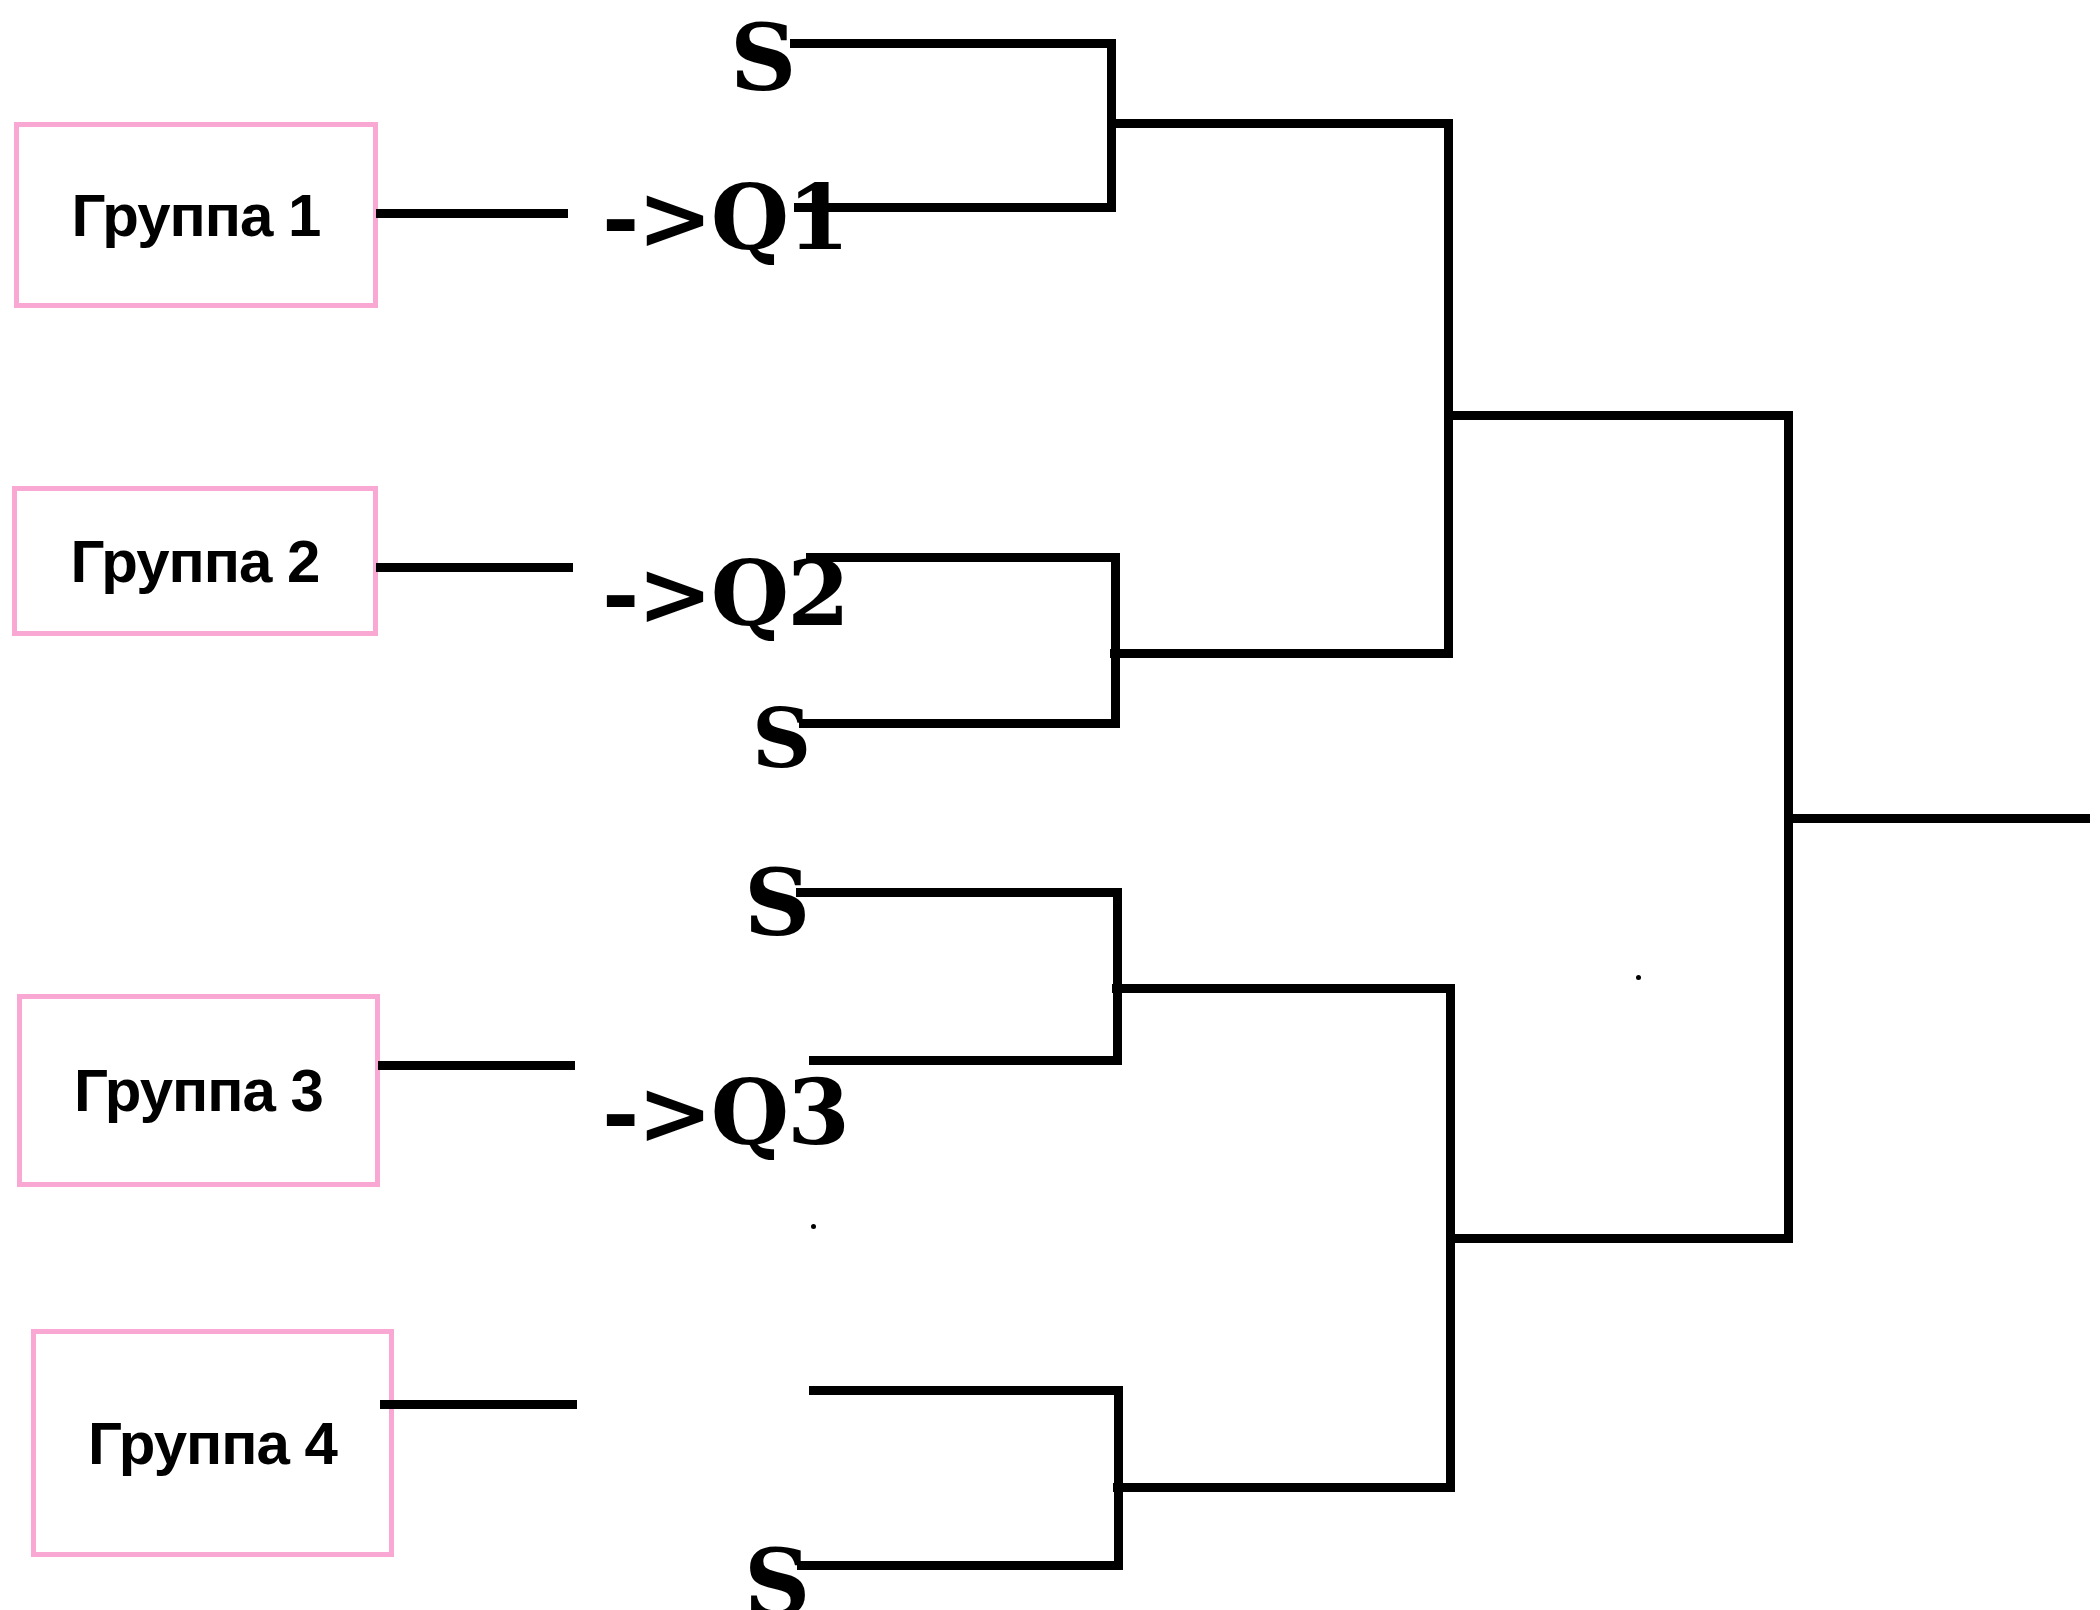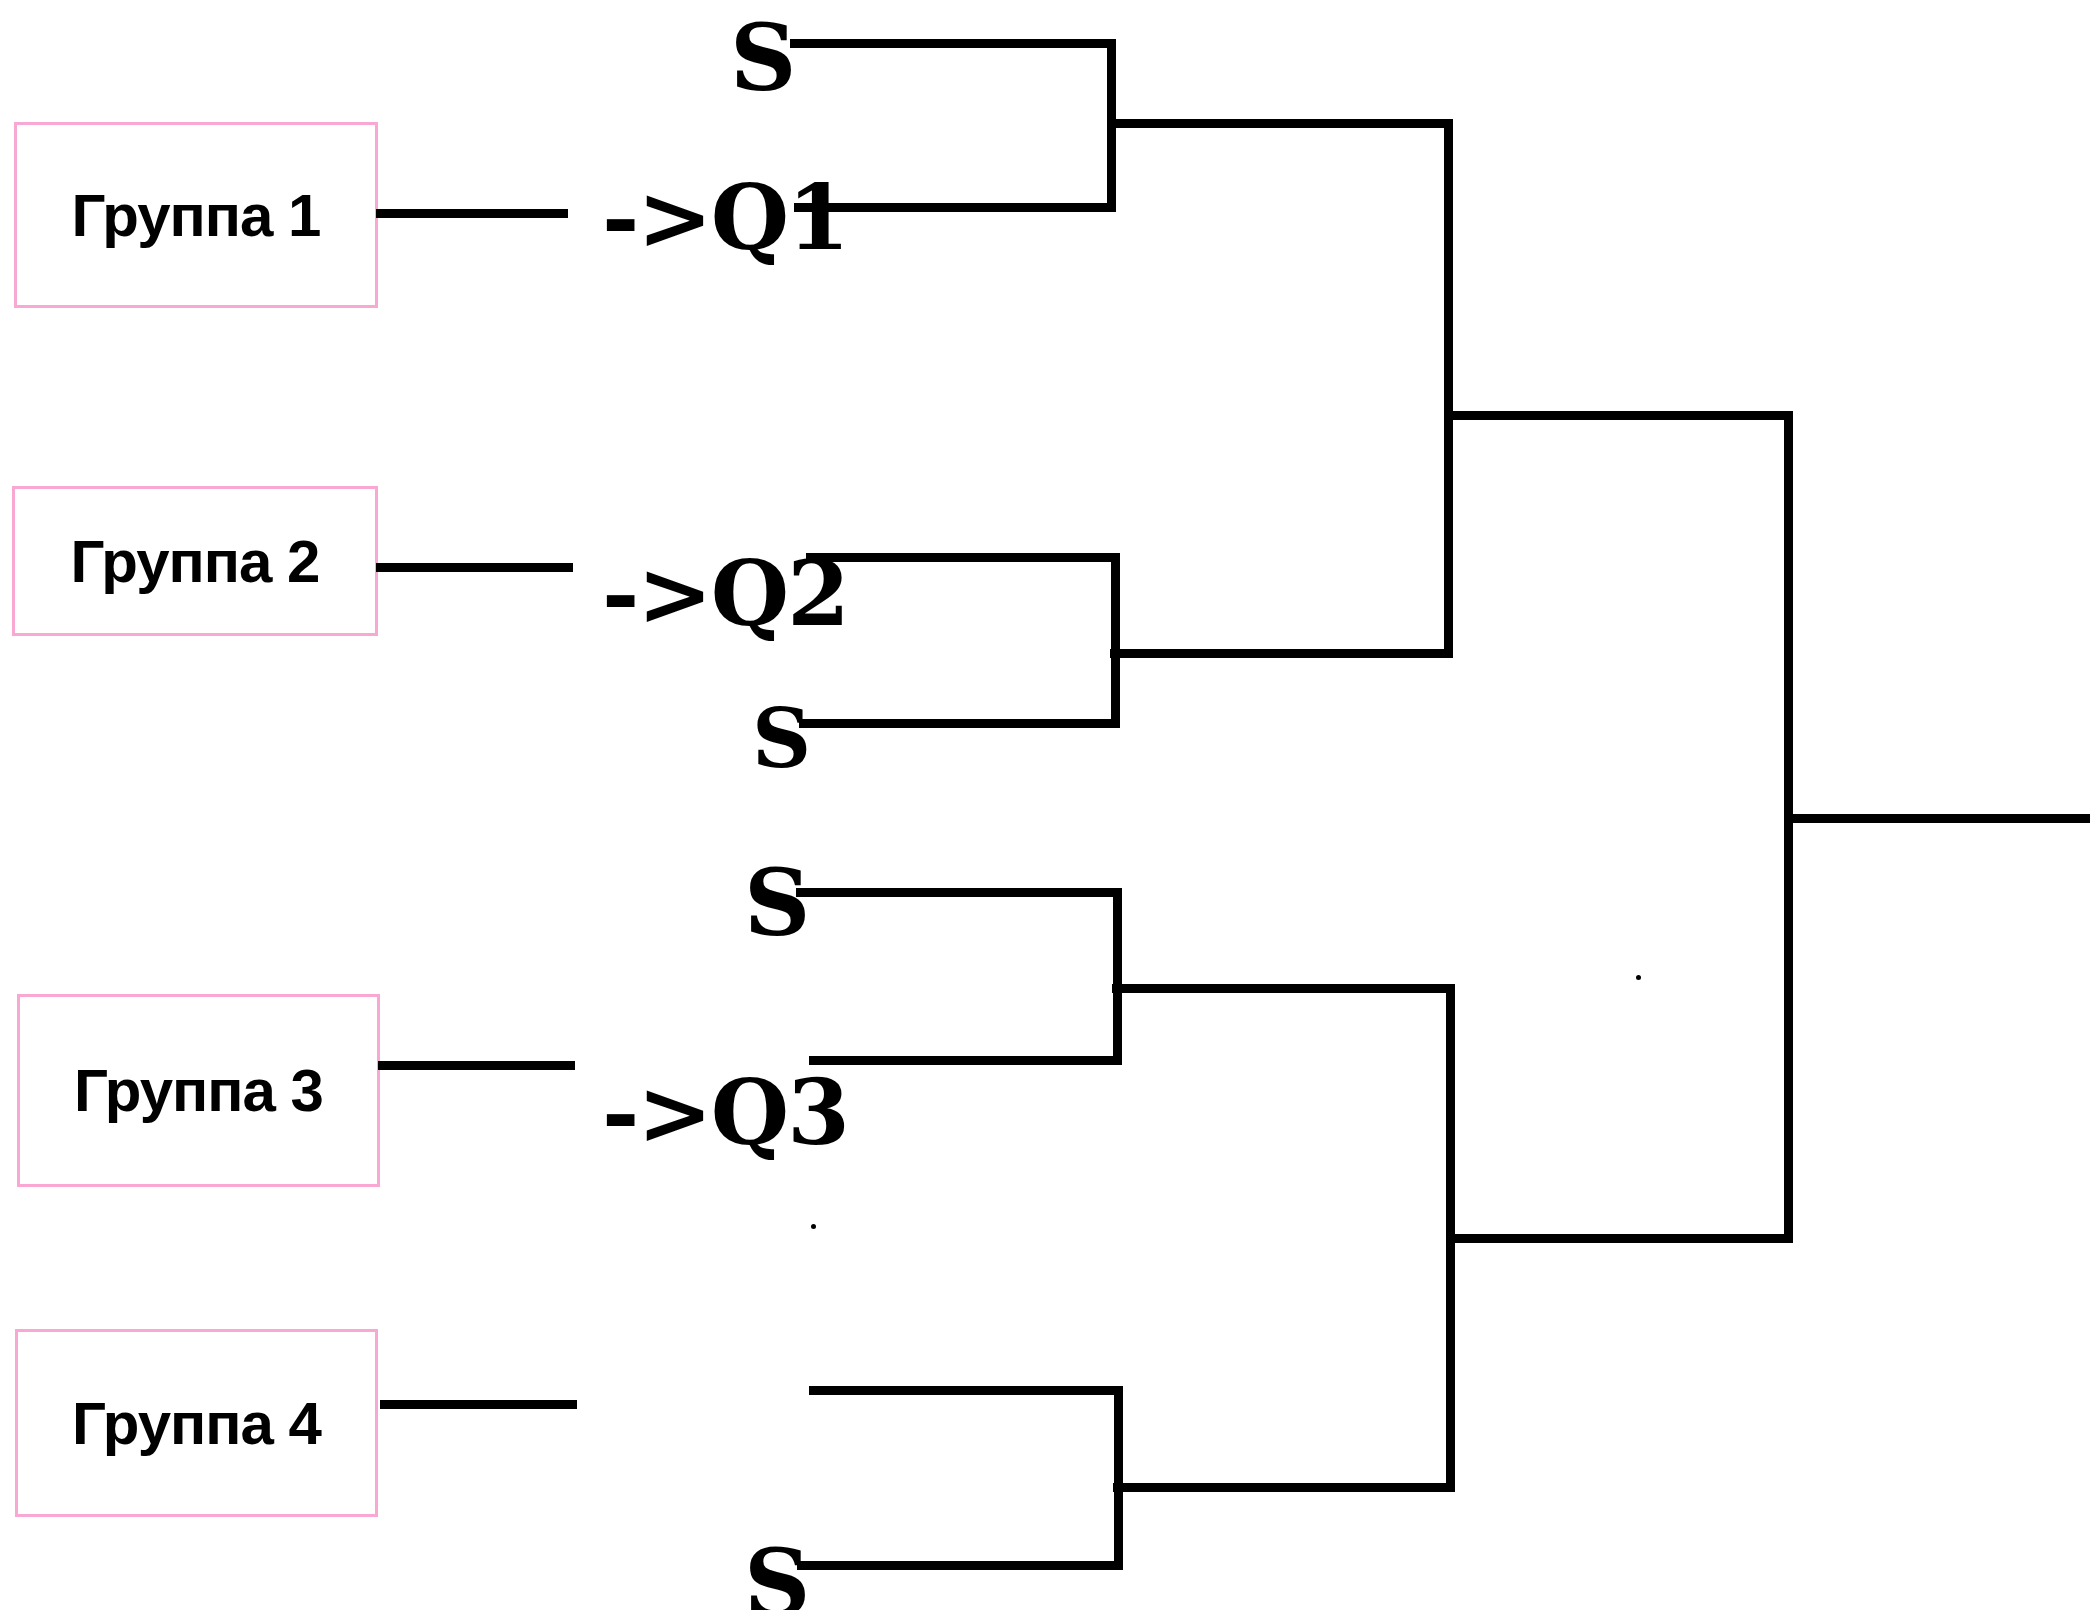--- a/index.html
+++ b/index.html
@@ -1,19 +1,19 @@
 <!DOCTYPE html>
 <html><head>
 <meta charset="utf-8">
 <style>
   html,body{margin:0;padding:0;background:#ffffff;}
   #stage{position:relative;width:2100px;height:1610px;background:#ffffff;overflow:hidden;
          font-family:"Liberation Sans",sans-serif;}
   .ln{position:absolute;background:#000000;}
-  .box{position:absolute;border:3px solid #f9a8d4;background:#ffffff;
+  .box{position:absolute;border:5px solid #f9a8d4;background:#ffffff;
        display:flex;align-items:center;justify-content:center;box-sizing:border-box;}
   .box .t{font-family:"Liberation Sans",sans-serif;font-weight:bold;font-size:60px;
           letter-spacing:-1px;color:#000000;white-space:nowrap;}
   .lbl{position:absolute;color:#000000;font-weight:bold;white-space:nowrap;
        font-family:"DejaVu Serif",serif;line-height:1;}
   .seed{font-size:92px;}
   .qual{font-size:90px;letter-spacing:-2px;}
   .speck{position:absolute;width:5px;height:5px;background:#000;border-radius:50%;}
 </style>
 </head>
@@ -23,21 +23,21 @@
 
   <div class="box" style="left:14px;top:122px;width:364px;height:186px;">
     <span class="t">Группа 1</span>
   </div>
   <div class="box" style="left:12px;top:486px;width:366px;height:150px;">
     <span class="t">Группа 2</span>
   </div>
   <div class="box" style="left:17px;top:994px;width:363px;height:193px;">
     <span class="t">Группа 3</span>
   </div>
-  <div class="box" style="left:15px;top:1329px;width:363px;height:188px;">
+  <div class="box" style="left:31px;top:1329px;width:363px;height:228px;">
     <span class="t">Группа 4</span>
   </div>
 
   <div class="ln" style="left:376px;top:209px;width:192px;height:9px;"></div>
   <div class="ln" style="left:376px;top:563px;width:197px;height:9px;"></div>
   <div class="ln" style="left:378px;top:1061px;width:197px;height:9px;"></div>
   <div class="ln" style="left:380px;top:1400px;width:197px;height:9px;"></div>
 
   <div class="lbl qual" style="left:602px;top:172px;">-&gt;Q1</div>
   <div class="lbl qual" style="left:602px;top:548px;">-&gt;Q2</div>

